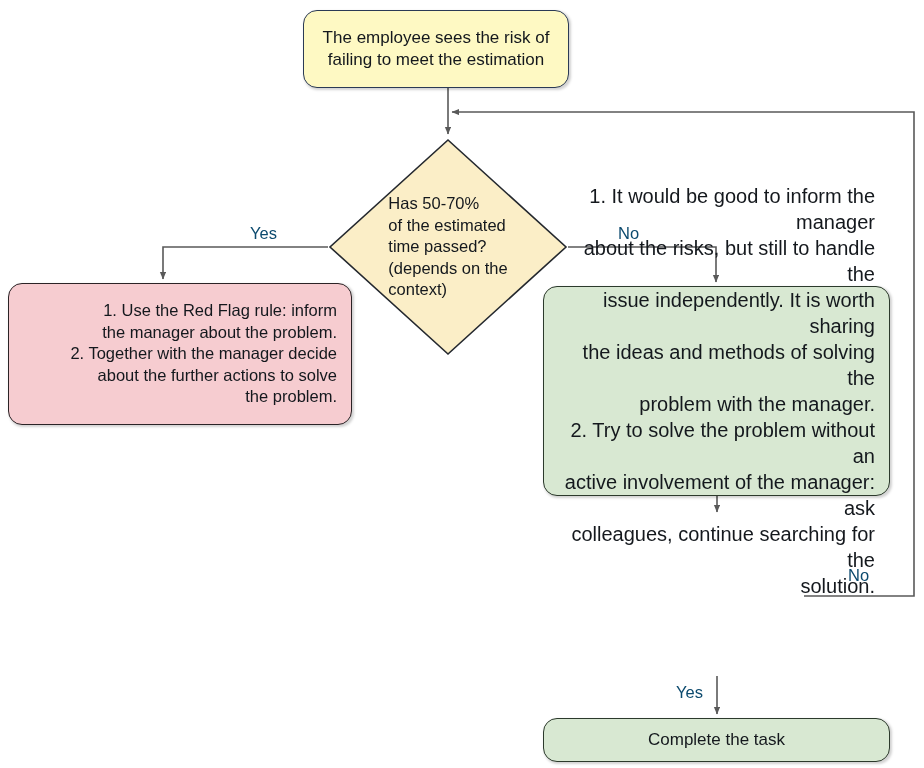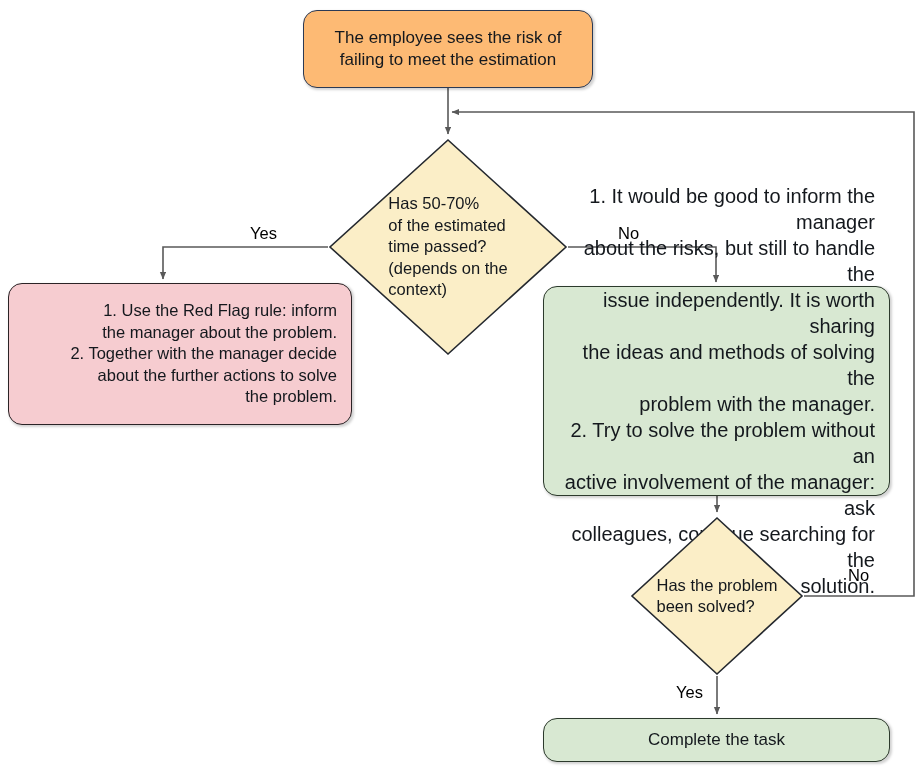--- a/index.html
+++ b/index.html
@@ -38,22 +38,22 @@
     box-shadow: 1.5px 1.5px 2.5px rgba(0,0,0,0.18);
   }
   .rbox .txt {
     color: #14181d;
     font-size: 16.5px;
     line-height: 1.31;
     padding: 5px 14px;
     white-space: pre-line;
   }
   #node-start {
-    left: 303px; top: 10px; width: 290px; height: 78px;
-    background: #fdba74;
+    left: 303px; top: 10px; width: 266px; height: 78px;
+    background: #fef9c3;
     border-color: #2b3a55;
   }
   #node-start .txt { text-align: center; font-size: 17px; }
 
   #node-redflag {
     left: 8px; top: 283px; width: 344px; height: 142px;
     background: #f6ccd0;
     border-color: #2b2326;
   }
   #node-redflag .txt { text-align: right; width: 100%; }
@@ -81,21 +81,21 @@
     white-space: pre-line;
     pointer-events: none;
   }
   #node-decision1 { left: 328px; top: 138px; width: 240px; height: 218px; }
   #node-decision1 .dtxt { font-size: 16.5px; line-height: 1.3; }
   #node-decision2 { left: 630px; top: 516px; width: 174px; height: 160px; }
   #node-decision2 .dtxt { font-size: 16.5px; line-height: 1.3; }
 
   .edge-label {
     position: absolute;
-    color: #000000;
+    color: #0c4a6e;
     font-size: 16.5px;
     white-space: nowrap;
   }
   #label-yes1 { left: 250px; top: 224px; }
   #label-no1  { left: 618px; top: 224px; }
   #label-no2  { left: 848px; top: 566px; }
   #label-yes2 { left: 676px; top: 683px; }
 </style>
 </head>
 <body>
@@ -153,27 +153,20 @@
 about the risks, but still to handle the
 issue independently. It is worth sharing
 the ideas and methods of solving the
 problem with the manager.
 2. Try to solve the problem without an
 active involvement of the manager: ask
 colleagues, continue searching for the
 solution.</div>
   </div>
 
-  <div class="diamond" id="node-decision2">
-    <svg viewBox="0 0 174 160" width="174" height="160">
-      <polygon points="87,2 172,80 87,158 2,80" fill="#fbeec7" stroke="#24282e" stroke-width="1.6"></polygon>
-    </svg>
-    <div class="dtxt">Has the problem
-been solved?</div>
-  </div>
 
   <div class="node rbox" id="node-complete">
     <div class="txt">Complete the task</div>
   </div>
 
   <div class="edge-label" id="label-yes1">Yes</div>
   <div class="edge-label" id="label-no1">No</div>
   <div class="edge-label" id="label-no2">No</div>
   <div class="edge-label" id="label-yes2">Yes</div>
 

